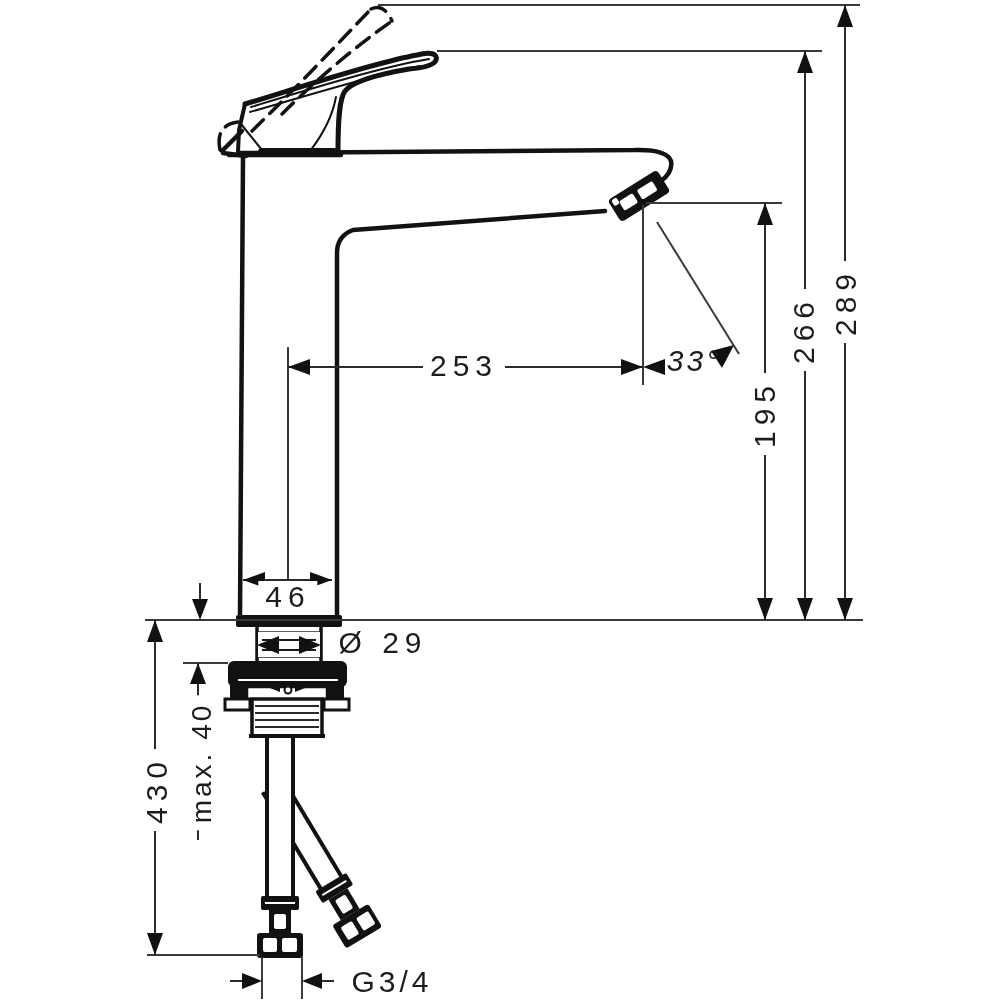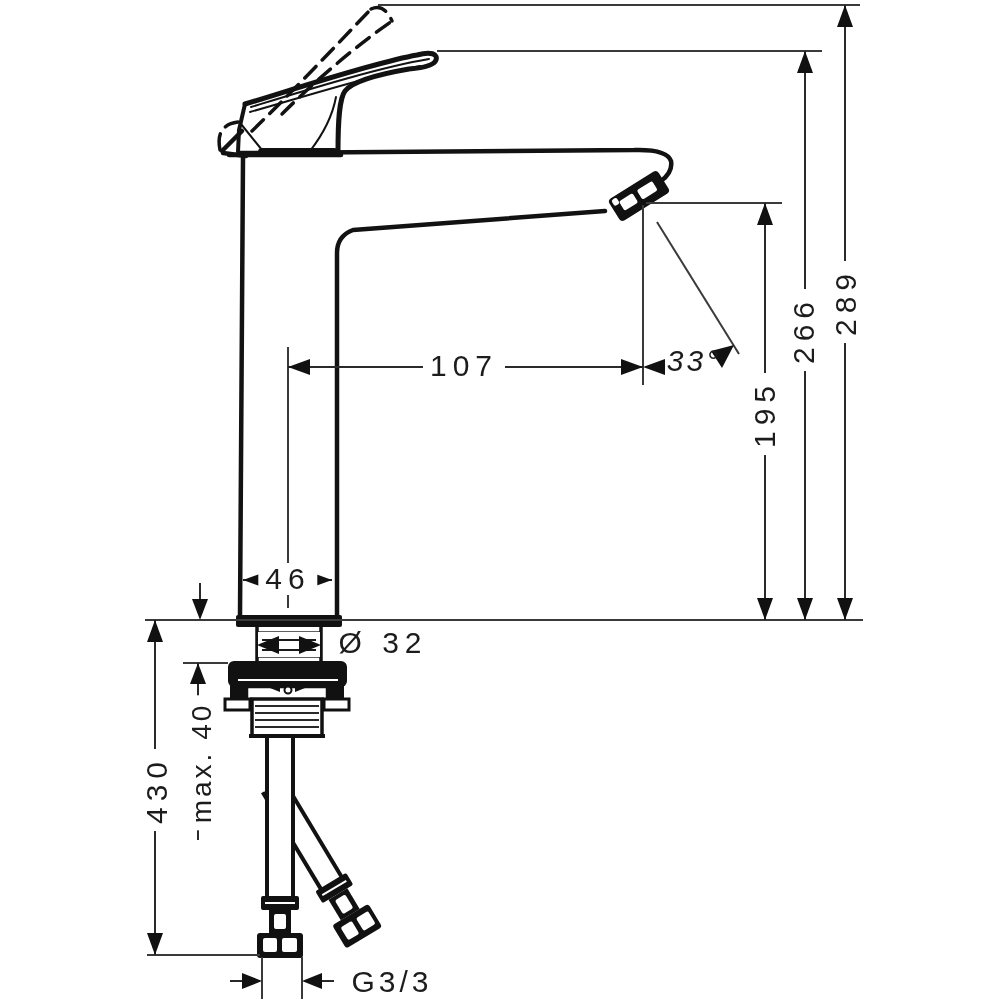--- a/index.html
+++ b/index.html
@@ -183,21 +183,21 @@
     <polygon points="155,620 147,642 163,642"></polygon>
     <polygon points="155,955 147,933 163,933"></polygon>
     <polygon points="262,981 242,973 242,989"></polygon>
     <polygon points="302,981 322,973 322,989"></polygon>
   </g>
 </svg>
 
 <span class="dim-label vert" style="left:846px;top:302px;">289</span>
 <span class="dim-label vert" style="left:804px;top:330px;">266</span>
 <span class="dim-label vert" style="left:765px;top:414px;">195</span>
-<span class="dim-label" style="left:464px;top:366px;">107</span>
+<span class="dim-label" style="left:464px;top:366px;">253</span>
 <span class="dim-label nobg" style="left:694px;top:361px;letter-spacing:3px;font-style:italic;">33°</span>
-<span class="dim-label" style="left:288px;top:579px;text-align:center;">46</span>
-<span class="dim-label nobg" style="left:383px;top:643px;">Ø 32</span>
+<span class="dim-label" style="left:288px;top:597px;text-align:center;">46</span>
+<span class="dim-label nobg" style="left:383px;top:643px;">Ø 29</span>
 <span class="dim-label vert small" style="left:202px;top:763px;">max. 40</span>
 <span class="dim-label vert" style="left:157px;top:790px;">430</span>
-<span class="dim-label nobg" style="left:392px;top:982px;letter-spacing:4px;">G3/3</span>
+<span class="dim-label nobg" style="left:392px;top:982px;letter-spacing:4px;">G3/4</span>
 
 </div>
 
 </body></html>

